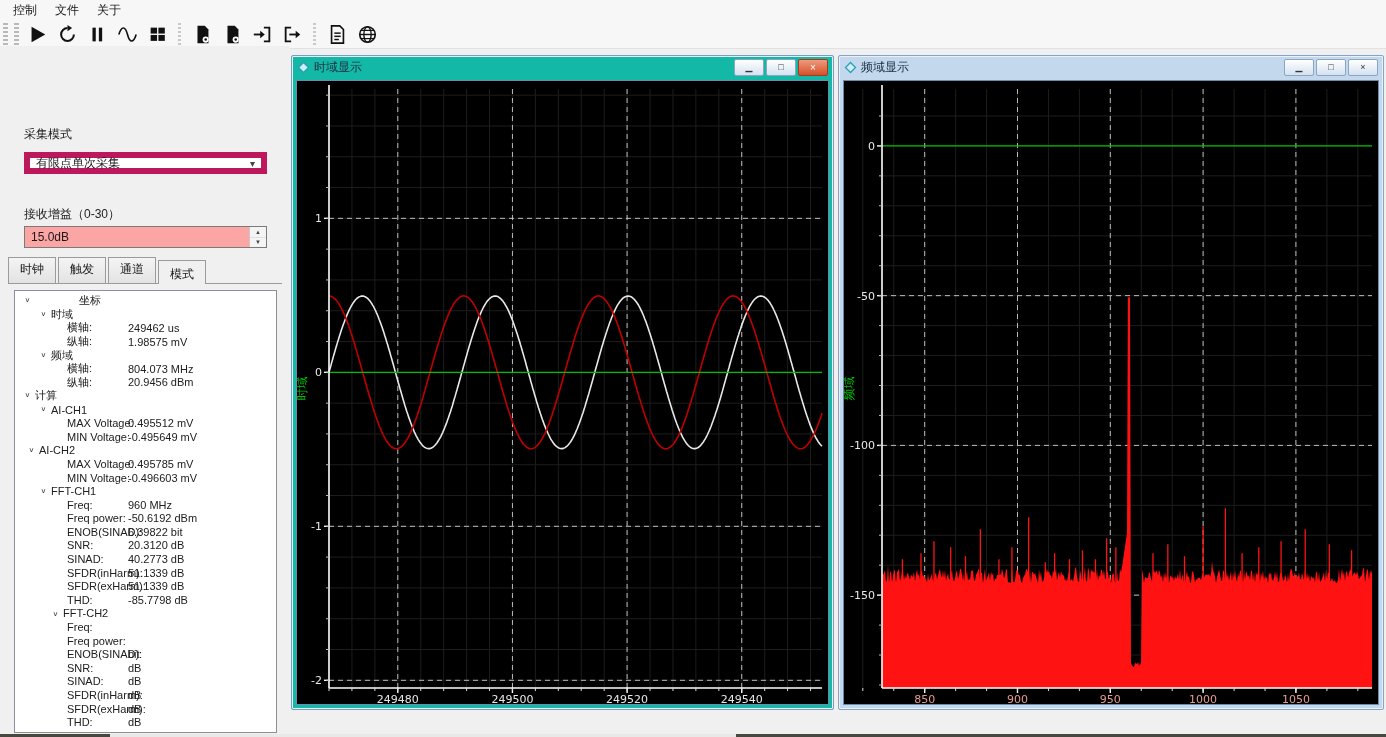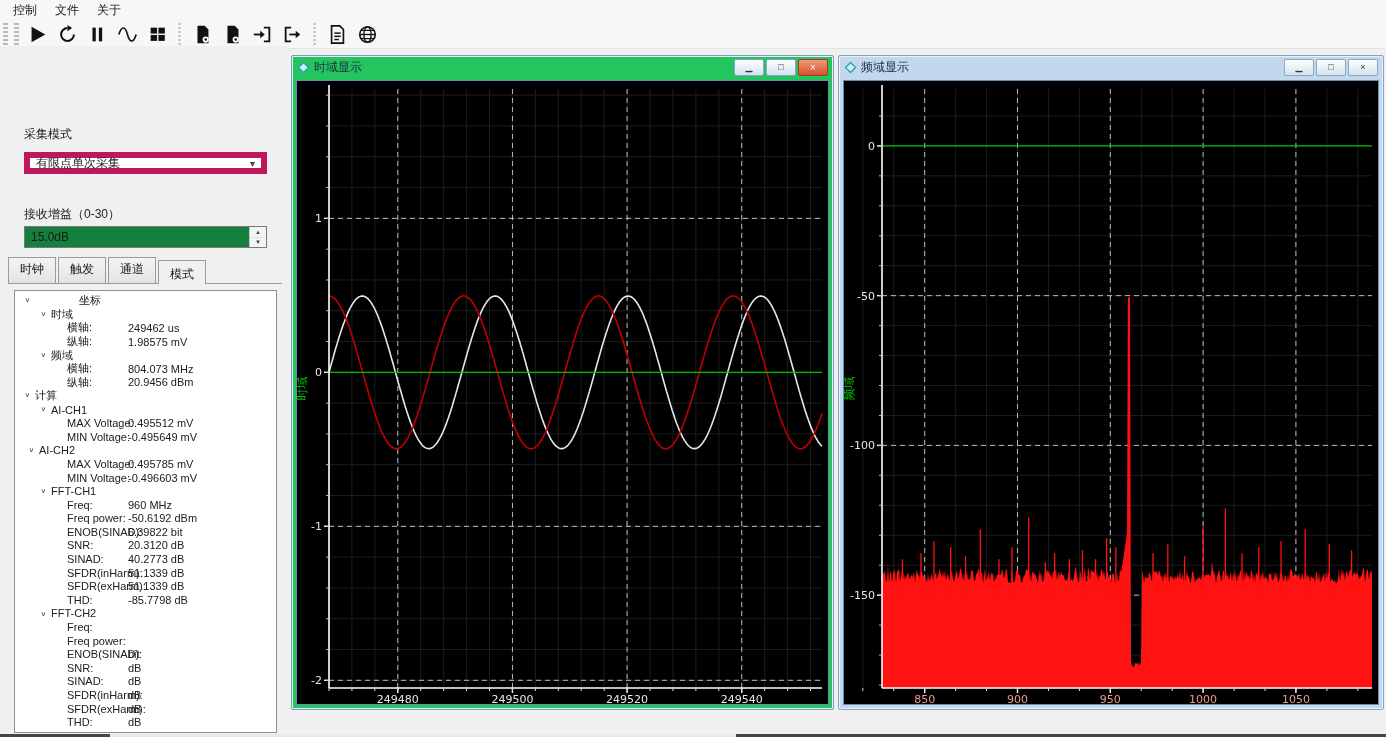--- a/index.html
+++ b/index.html
@@ -13,38 +13,38 @@
   .grip { width:5px; height:22px; background:repeating-linear-gradient(to bottom,#b9b9b9 0 2px,transparent 2px 4px); margin:0 1px; }
   .tsep { width:3px; height:22px; background:repeating-linear-gradient(to bottom,#c9c9c9 0 2px,transparent 2px 4px); margin:0 4px; }
   .tbtn { width:26px; height:26px; display:flex; align-items:center; justify-content:center; border:1px solid transparent; border-radius:2px; }
   .tbtn svg { width:21px; height:21px; }
 
   
   #left-panel { position:absolute; left:0; top:46px; width:290px; bottom:0; background:#f0f0f0; }
   #left-panel .field-label { position:absolute; left:24px; font-size:12px; color:#222; }
   .combo { position:absolute; left:24px; width:243px; height:22px; background:#fff; border:6px solid #be185d; display:flex; align-items:center; padding:0 6px; }
   .combo .arrow { margin-left:auto; color:#444; font-size:10px; }
-  .spin { position:absolute; left:24px; width:243px; height:22px; background:#15803d; border:1px solid #7a7a7a; display:flex; align-items:center; padding-left:6px; }
+  .spin { position:absolute; left:24px; width:243px; height:22px; background:#fca5a5; border:1px solid #7a7a7a; display:flex; align-items:center; padding-left:6px; }
   .spin .spin-btns { margin-left:auto; width:17px; height:100%; display:flex; flex-direction:column; border-left:1px solid #c8c8c8; }
   .spin .spin-btns span { flex:1; display:flex; align-items:center; justify-content:center; font-size:6px; color:#444; border-bottom:1px solid #e0e0e0; background:#f4f4f4; }
   .spin .spin-btns span:last-child { border-bottom:none; }
 
   #tab-row { position:absolute; left:8px; top:214px; display:flex; align-items:flex-end; height:24px; }
   .tab { padding:3px 11px 4px 11px; border:1px solid #9b9b9b; border-bottom:none; background:linear-gradient(#f4f4f4,#e2e2e2); margin-right:2px; font-size:12px; height:27px; }
   .tab.active { background:#f0f0f0; height:24px; position:relative; z-index:3; padding-top:5px; }
   #pane-line { position:absolute; left:8px; right:8px; top:237px; border-top:1px solid #9b9b9b; z-index:1; }
 
   #tree-box { position:absolute; left:14px; right:13px; top:244px; height:443px; background:#fff; border:1px solid #8a8f98; overflow:hidden; padding-top:3px; }
   .tree-row { height:13.6px; display:flex; align-items:center; font-size:11px; color:#202020; position:relative; }
   .tree-row .expander { width:9px; font-size:8px; color:#444; display:inline-block; text-align:center; margin-right:3px; transform:scaleY(.8); }
   .tree-row .tvalue { position:absolute; left:113px; }
 
   
   .mdi { position:absolute; top:55px; height:655px; background:#c3d8ec; border:1px solid #86a5c6; border-radius:2px; box-shadow:inset 0 0 0 1px #e7f1fa; }
-  .mdi.active { background:#22c55e; border-color:#7a9cc0; }
+  .mdi.active { background:#14b8a6; border-color:#7a9cc0; }
   .titlebar { height:23px; display:flex; align-items:center; padding:0 5px; gap:4px; }
   .title-icon { width:13px; height:13px; }
   .title-text { font-size:12px; color:#1d2f45; }
   .win-btns { margin-left:auto; display:flex; gap:2px; }
   .wbtn { width:30px; height:17px; border:1px solid #8ba6c0; border-radius:2px; background:linear-gradient(#ffffff,#d4e2f0); display:flex; align-items:center; justify-content:center; font-size:9px; line-height:1; color:#333; }
   .wbtn.close-red { background:linear-gradient(#f09a7c,#d4512b); border-color:#a33b1c; color:#fff; font-size:10px; }
   .mdi-content { position:absolute; left:4px; right:4px; top:24px; bottom:4px; background:#000; border:1px solid #6d8bab; }
   .mdi-content svg { display:block; }
 
   
@@ -264,21 +264,21 @@
       <div class="tree-row" style="padding-left: 40px;">
         <span class="expander"></span>
         <span class="tlabel">SFDR(exHarm):</span>
         <span class="tvalue">51.1339 dB</span>
       </div>
       <div class="tree-row" style="padding-left: 40px;">
         <span class="expander"></span>
         <span class="tlabel">THD:</span>
         <span class="tvalue">-85.7798 dB</span>
       </div>
-      <div class="tree-row" style="padding-left: 24px;">
+      <div class="tree-row" style="padding-left: 36px;">
         <span class="expander">∨</span>
         <span class="tlabel">FFT-CH2</span>
       </div>
       <div class="tree-row" style="padding-left: 40px;">
         <span class="expander"></span>
         <span class="tlabel">Freq:</span>
         <span class="tvalue"></span>
       </div>
       <div class="tree-row" style="padding-left: 40px;">
         <span class="expander"></span>

